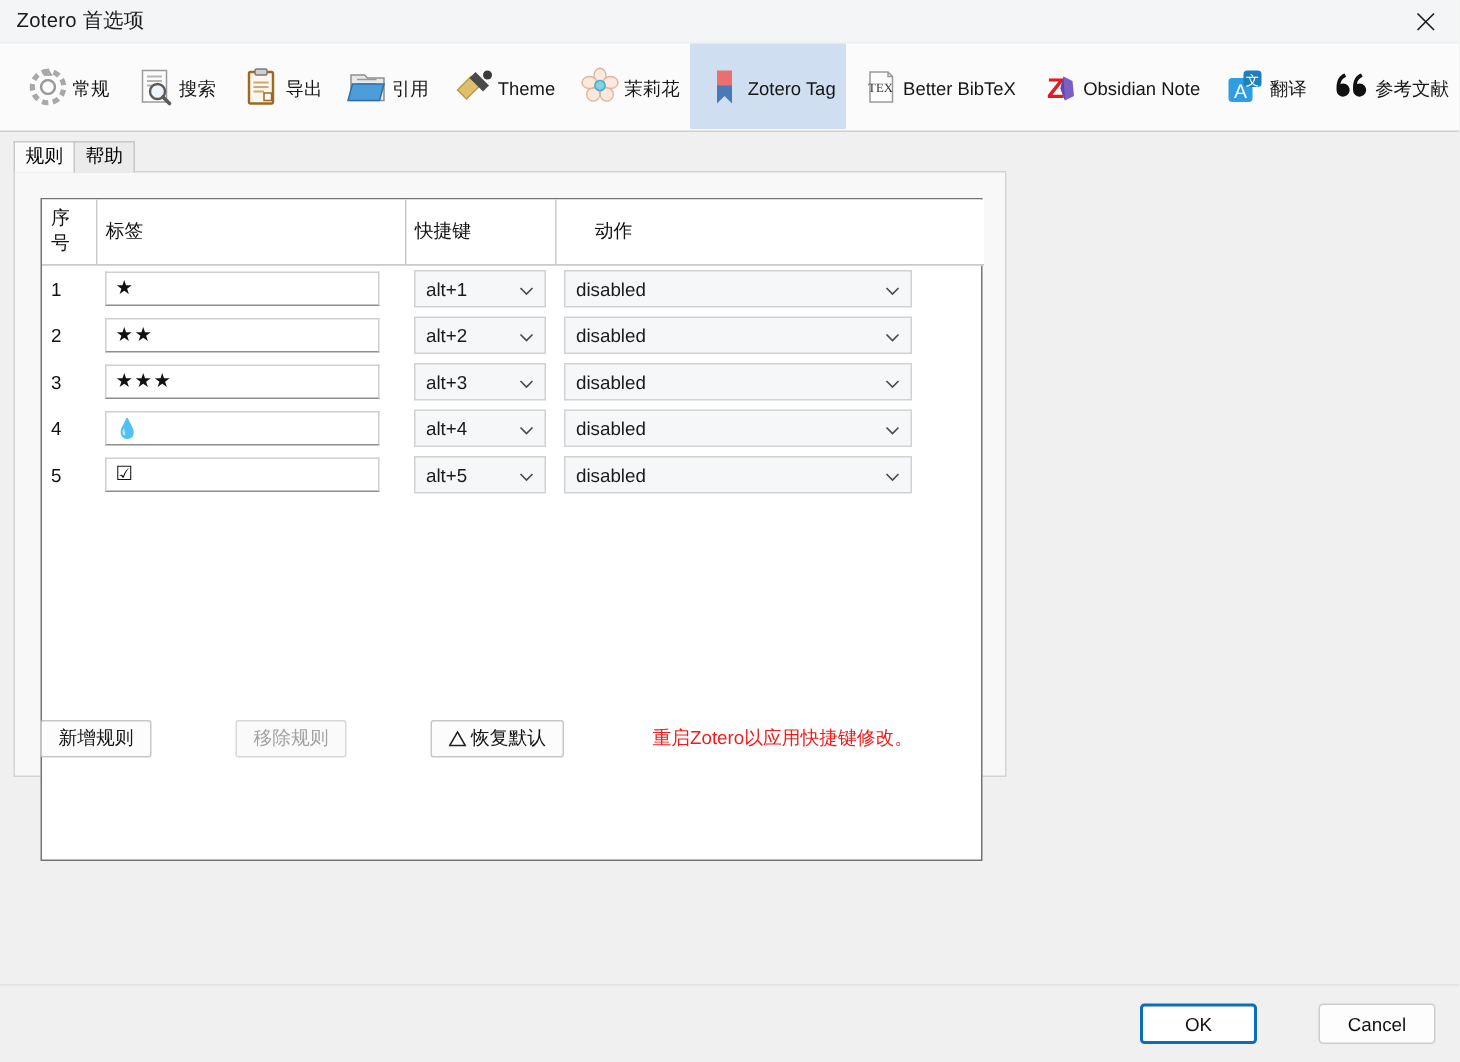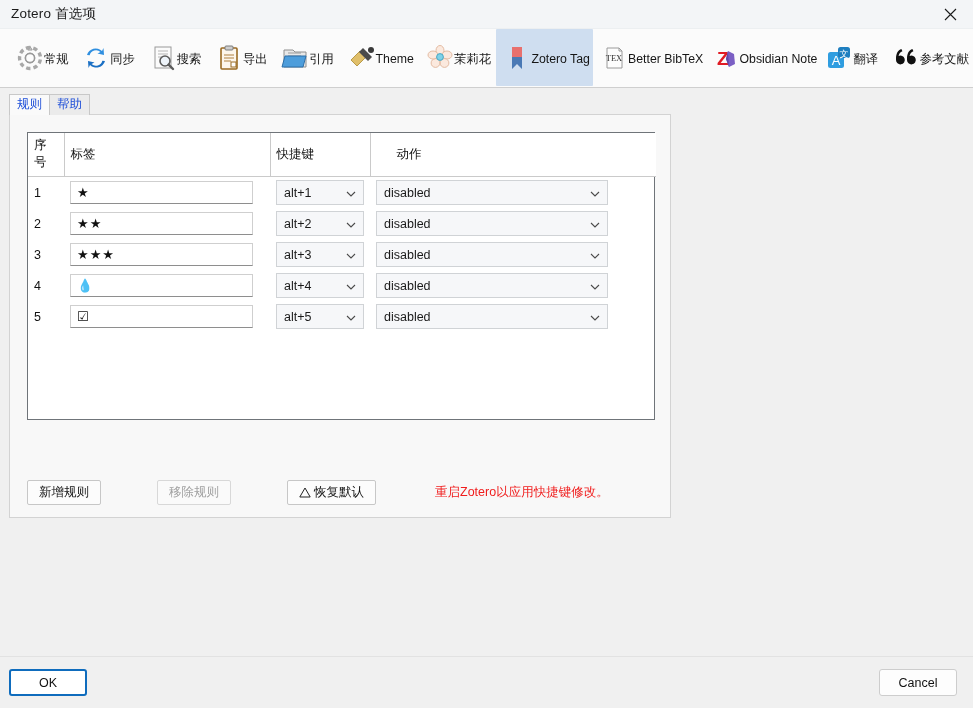--- a/index.html
+++ b/index.html
@@ -66,21 +66,21 @@
   }
 
   
   .subtabs {
     position: absolute; top: 94px; left: 9px;
     display: flex; align-items: flex-end;
     height: 21px;
     z-index: 5;
   }
   .subtab {
-    font-size: 12.5px; color: #1d4ed8;
+    font-size: 12.5px; color: #000000;
     padding: 2px 7px 3px 7px;
     border: 1px solid #c8c8c8;
     border-bottom: none;
     background: #ebebeb;
     margin-right: -1px;
     cursor: default;
     line-height: 15px;
   }
   .subtab.selected { background: #fafafa; position: relative; z-index: 2; }
 
@@ -90,21 +90,21 @@
     left: 9px; top: 114px;
     width: 662px; height: 404px;
     background: #f8f8f8;
     border: 1px solid #d3d3d3;
   }
 
   
   .rulesbox {
     position: absolute;
     left: 17px; top: 17px;
-    width: 628px; height: 288px;
+    width: 628px; height: 442px;
     background: #ffffff;
     border: 1px solid #6f7479;
   }
 
   table.rules {
     width: 100%;
     border-collapse: collapse;
     table-layout: fixed;
   }
   table.rules th {
@@ -189,22 +189,23 @@
     white-space: nowrap;
   }
 
   
   .footer {
     position: absolute;
     left: 0; bottom: 0;
     width: 973px; height: 52px;
     background: #f0f0f0;
     border-top: 1px solid #e2e2e2;
-    display: flex; align-items: center; justify-content: space-between;
+    display: flex; align-items: center; justify-content: flex-end;
     padding-right: 16px;
+    gap: 32px;
   }
   .fbtn {
     width: 78px; height: 27px;
     font-size: 12.5px;
     display: flex; align-items: center; justify-content: center;
     border-radius: 3px;
     cursor: default;
     background: #fdfdfd;
     border: 1px solid #cdcdcd;
     color: #111;
@@ -238,29 +239,20 @@
             <circle cx="14" cy="14" r="4.2" fill="#fafafa"></circle>
             <path d="M14 2.5 L16.2 6 L11.8 6 Z" fill="#d9d9d9" stroke="#9a9a9a" stroke-width="1"></path>
           </g>
           <path d="M14 3.5 a10.5 10.5 0 1 0 0.01 0" fill="none" stroke="#a8a8a8" stroke-width="3.4" stroke-dasharray="4.2 3"></path>
           <circle cx="14" cy="14" r="4.6" fill="#fdfdfd" stroke="#9a9a9a" stroke-width="1.6"></circle>
         </svg>
       </span>
       <span class="tlabel">常规</span>
     </div>
 
-    <div class="tab">
-      <span class="ticon">
-        <svg width="28" height="28" viewBox="0 0 28 28">
-          <path d="M5 11 a9 9 0 0 1 15-4 l1.5-3 0.5 7 -6.5-1.5 3-1.5 a6.5 6.5 0 0 0-10.8 3.3 z" fill="#2f8fe0"></path>
-          <path d="M23 17 a9 9 0 0 1-15 4 l-1.5 3 -0.5-7 6.5 1.5 -3 1.5 a6.5 6.5 0 0 0 10.8-3.3 z" fill="#1a6fc4"></path>
-        </svg>
-      </span>
-      <span class="tlabel">同步</span>
-    </div>
 
     <div class="tab">
       <span class="ticon">
         <svg width="28" height="28" viewBox="0 0 28 28">
           <rect x="6" y="3" width="16" height="21" fill="#fbfbfb" stroke="#9a9a9a"></rect>
           <g stroke="#b5b5b5" stroke-width="1.2">
             <path d="M9 7h10M9 10h10M9 13h6"></path>
           </g>
           <circle cx="16" cy="17" r="5" fill="#eef4fa" stroke="#5b5b5b" stroke-width="1.6"></circle>
           <path d="M19.6 20.6 L24 25" stroke="#5b5b5b" stroke-width="2.4" stroke-linecap="round"></path>

